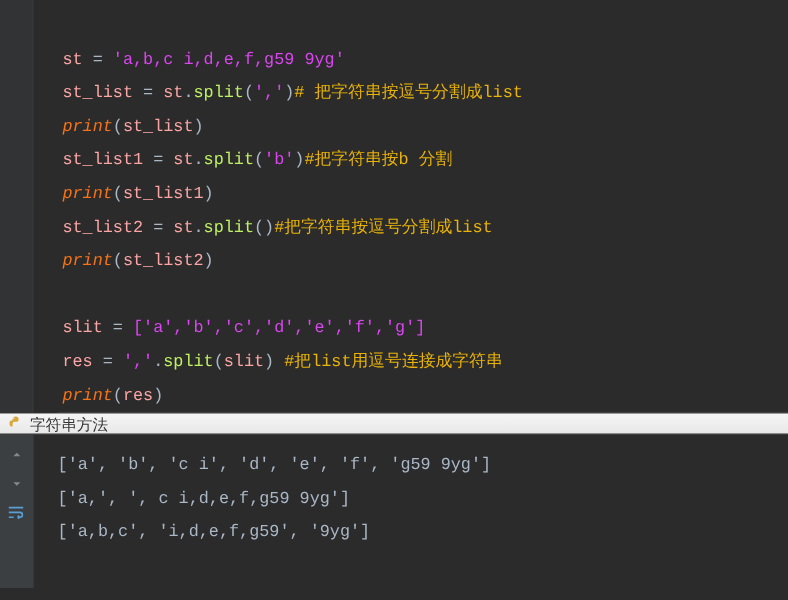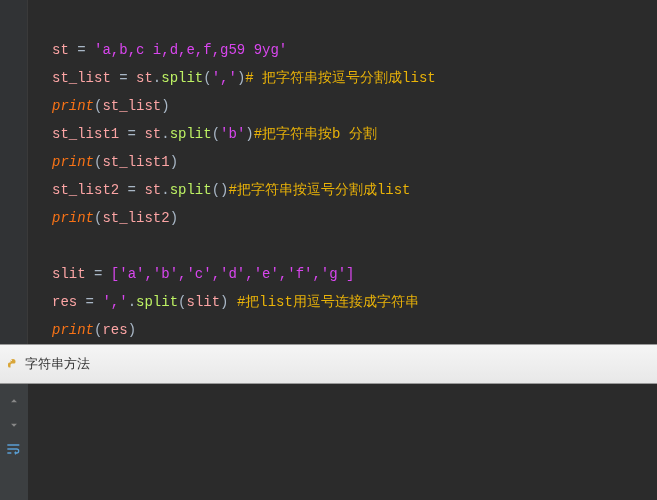--- a/index.html
+++ b/index.html
@@ -38,23 +38,23 @@
   .str { color: #d946ef; }
   .com { color: #eab308; }
   .bi { color: #f97316; font-style: italic; }
   .call { color: #bef264; }
   .pun { color: #a9b7c6; }
   
   .tab-bar {
     background: linear-gradient(#f5f5f5, #e8e8e8);
     border-top: 1px solid #999;
     border-bottom: 1px solid #999;
-    height: 40px;
+    height: 18px;
     display: flex;
-    align-items: center;
+    align-items: flex-start;
     padding-left: 6px;
     font-family: 'Microsoft YaHei', sans-serif;
     font-size: 13px;
     color: #333;
   }
   .tab-icon {
     width: 14px;
     height: 14px;
     margin-right: 5px;
     display: inline-flex;
@@ -134,13 +134,16 @@
       <svg width="14" height="14" viewBox="0 0 24 24">
           <path fill="#888" d="M7 10l5 5 5-5H7z"></path>
         </svg>
     </div>
     <div class="g-icon">
       <svg width="16" height="14" viewBox="0 0 24 20">
           <path stroke="#5a9fd4" stroke-width="2" fill="none" d="M2 4h18M2 10h14a3 3 0 010 6h-3m0 0l2-2m-2 2l2 2M2 16h6"></path>
         </svg>
     </div>
   </div>
+  <div class="console-out"><span>['a', 'b', 'c i', 'd', 'e', 'f', 'g59 9yg']</span>
+<span>['a,', ', c i,d,e,f,g59 9yg']</span>
+<span>['a,b,c', 'i,d,e,f,g59', '9yg']</span></div>
 </div>
 
 </body></html>

